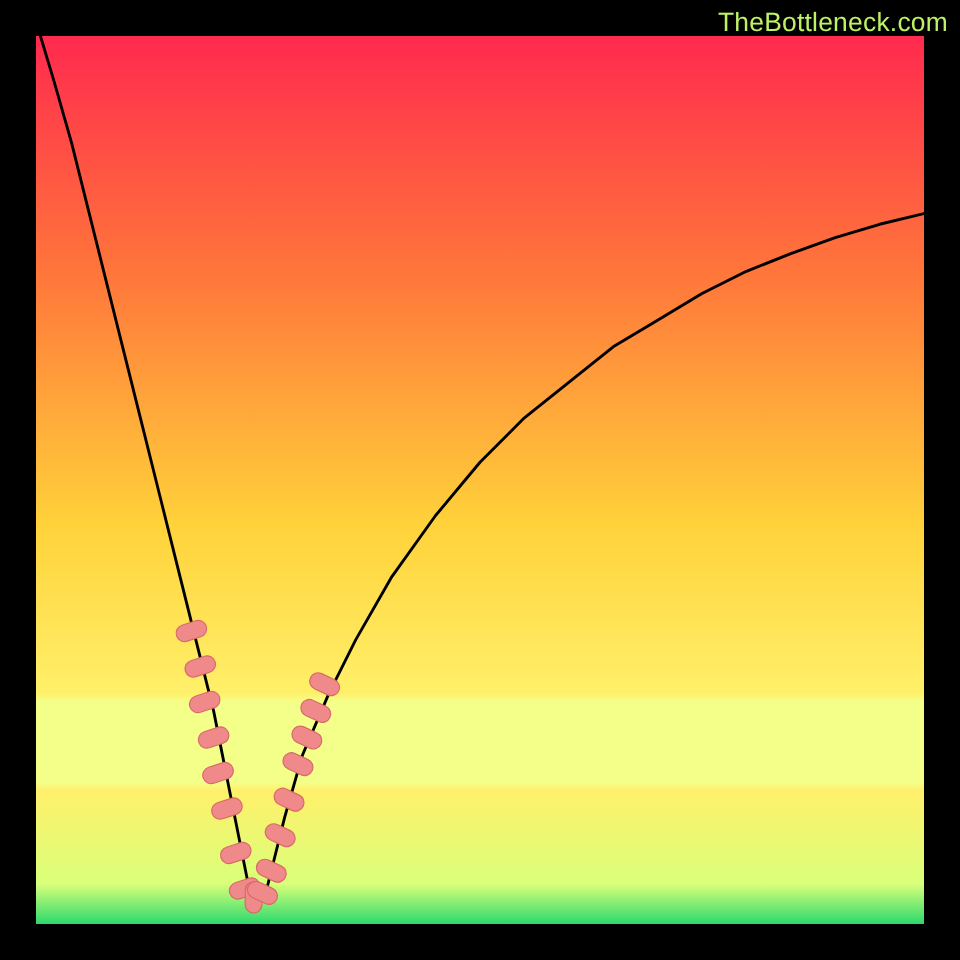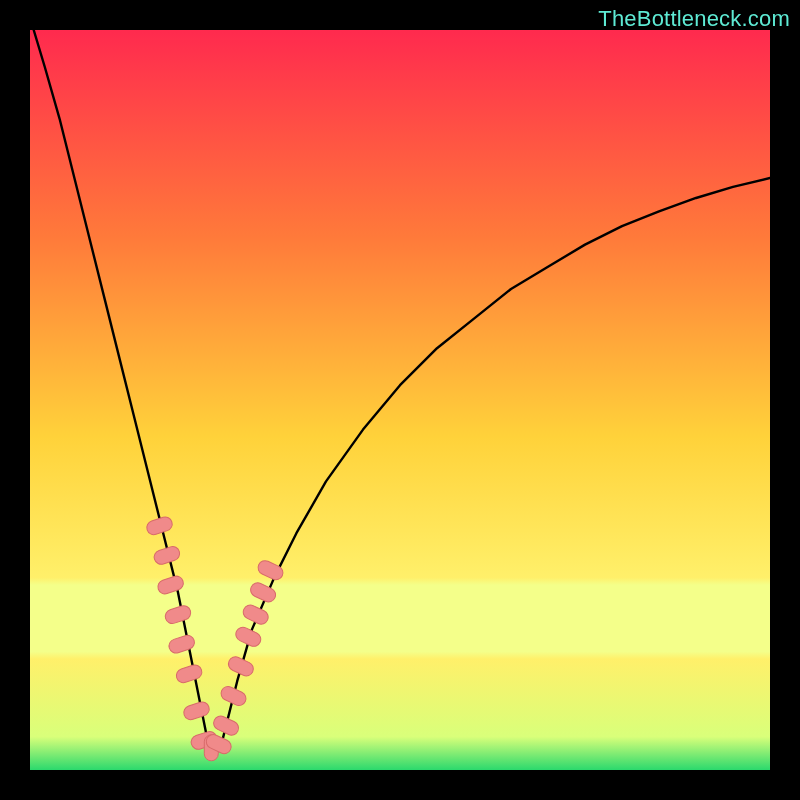--- a/index.html
+++ b/index.html
@@ -23,21 +23,21 @@
     position: absolute;
     left: 0;
     top: 0;
     width: 740px;
     height: 740px;
   }
   .watermark {
     position: absolute;
     top: 6px;
     right: 10px;
-    color: #5eead4;
+    color: #bef264;
     font-size: 22px;
     font-weight: 500;
     letter-spacing: 0.2px;
     user-select: none;
   }
   svg {
     display: block;
   }
 </style>
 </head>

